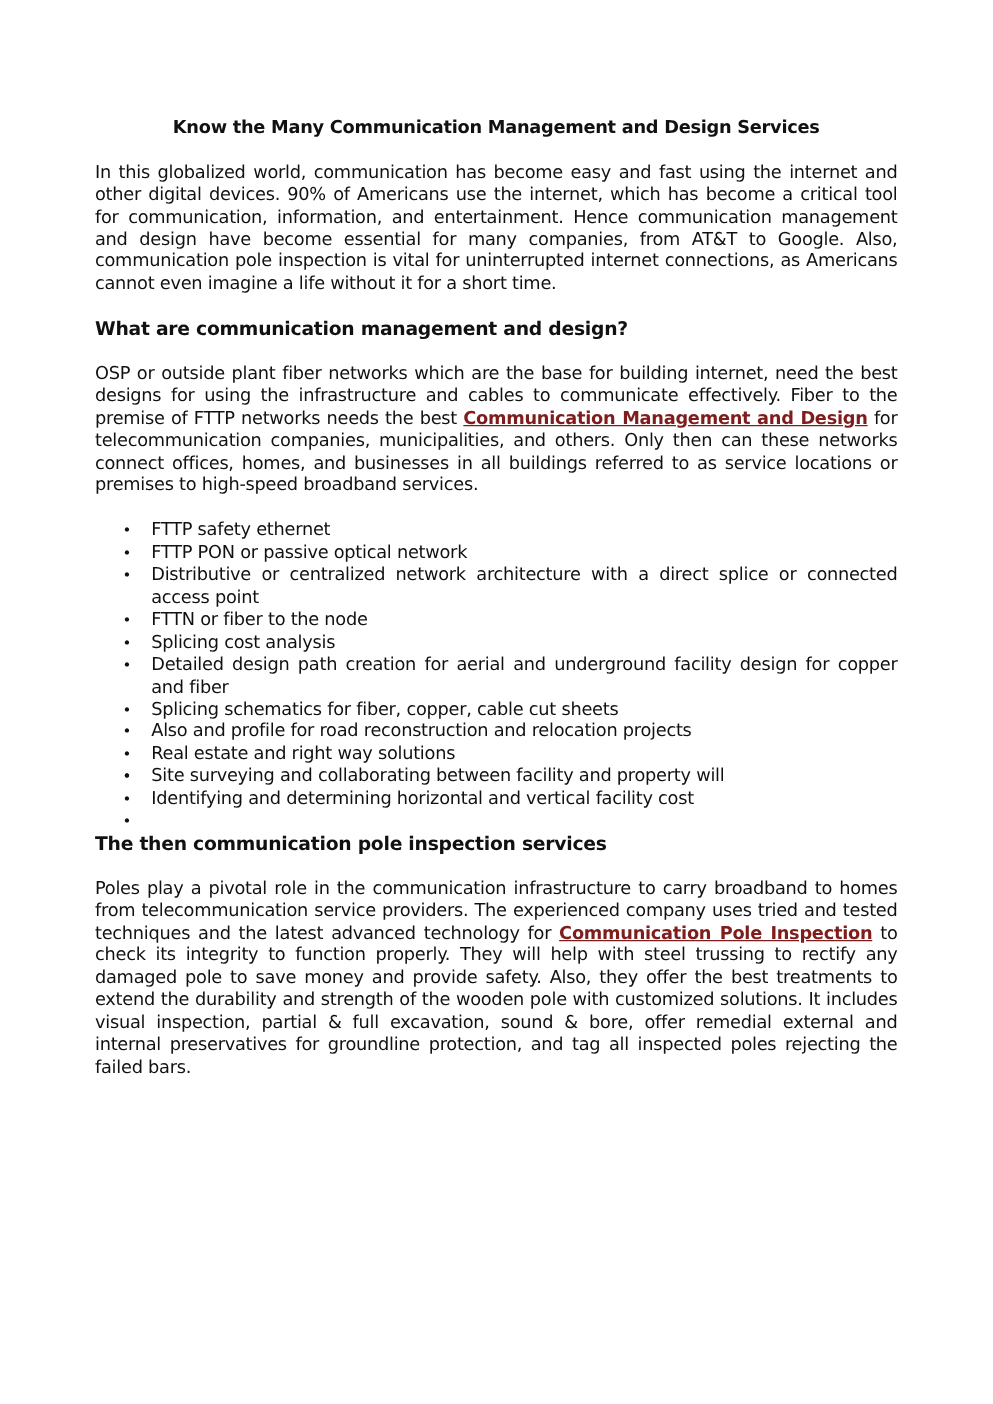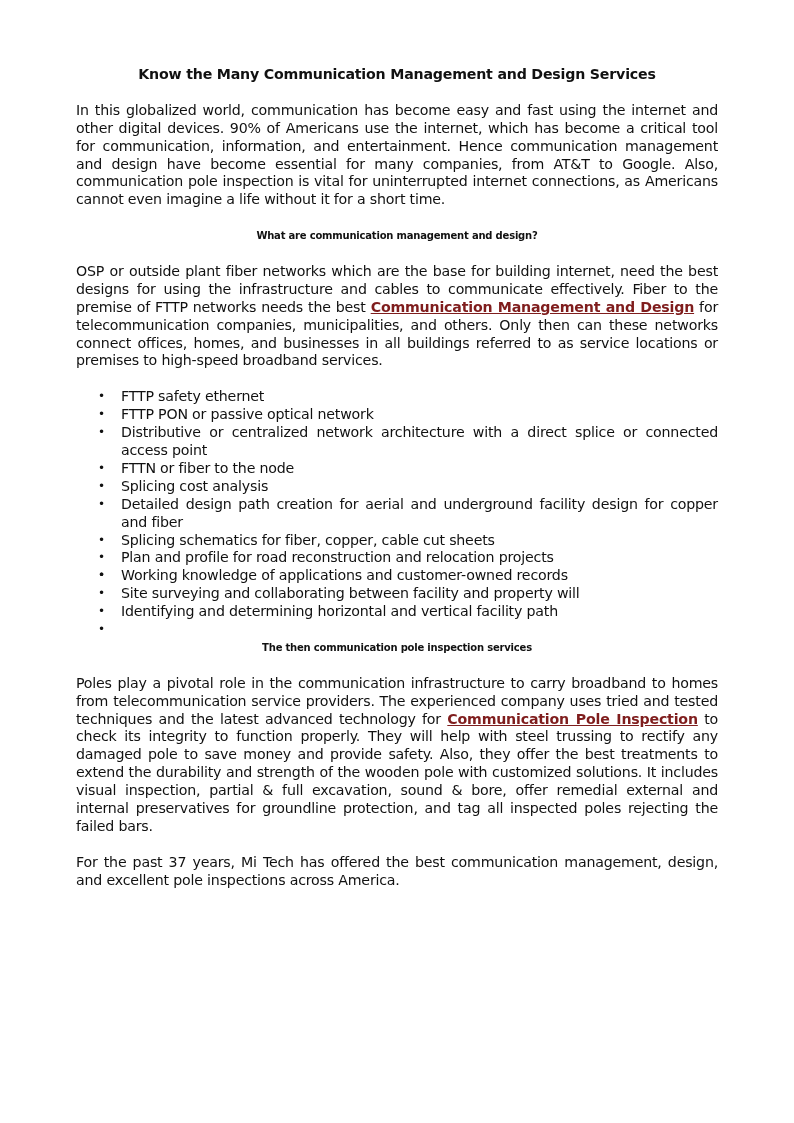--- a/index.html
+++ b/index.html
@@ -9,45 +9,44 @@
     }
     body {
       width: 794px;
       height: 1123px;
       overflow: hidden;
       position: relative;
     }
     .page {
       position: absolute;
       left: 76px;
-      top: 66px;
+      top: 94px;
       width: 642px;
       font-family: "DejaVu Sans", sans-serif;
       font-size: 14.2px;
       line-height: 17.9px;
       color: #111111;
       letter-spacing: -0.2px;
     }
     .title {
       font-weight: bold;
       text-align: center;
       margin: 0 0 17.9px 0;
       font-size: 14.2px;
       line-height: 17.9px;
     }
     p {
       margin: 0 0 17.9px 0;
       text-align: justify;
     }
     h2 {
       font-weight: bold;
-      font-size: 10px;
+      font-size: 15px;
       line-height: 17.9px;
       margin: 0 0 17.9px 0;
-      text-align: center;
     }
     a.link {
       color: #7f1d1d;
       font-weight: bold;
       text-decoration: underline;
     }
     ul {
       margin: 0 0 17.9px 0;
       padding: 0;
       list-style: none;
@@ -77,26 +76,25 @@
   <p><span>OSP or outside plant fiber networks which are the base for building internet, need the best designs for using the infrastructure and cables to communicate effectively. Fiber to the premise of FTTP networks needs the best </span><a class="link" href="#">Communication Management and Design</a><span> for telecommunication companies, municipalities, and others. Only then can these networks connect offices, homes, and businesses in all buildings referred to as service locations or premises to high-speed broadband services.</span></p>
 
   <ul>
     <li><span class="bullet">•</span><span>FTTP safety ethernet</span></li>
     <li><span class="bullet">•</span><span>FTTP PON or passive optical network</span></li>
     <li><span class="bullet">•</span><span>Distributive or centralized network architecture with a direct splice or connected access point</span></li>
     <li><span class="bullet">•</span><span>FTTN or fiber to the node</span></li>
     <li><span class="bullet">•</span><span>Splicing cost analysis</span></li>
     <li><span class="bullet">•</span><span>Detailed design path creation for aerial and underground facility design for copper and fiber</span></li>
     <li><span class="bullet">•</span><span>Splicing schematics for fiber, copper, cable cut sheets</span></li>
-    <li><span class="bullet">•</span><span>Plan and profile for road reconstruction and relocation projects</span></li>
+    <li><span class="bullet">•</span><span>Also and profile for road reconstruction and relocation projects</span></li>
+    <li><span class="bullet">•</span><span>Real estate and right way solutions</span></li>
     <li><span class="bullet">•</span></li>
-    <li><span class="bullet">•</span><span>Working knowledge of applications and customer-owned records</span></li>
     <li><span class="bullet">•</span><span>Site surveying and collaborating between facility and property will</span></li>
-    <li><span class="bullet">•</span><span>Identifying and determining horizontal and vertical facility path</span></li>
+    <li><span class="bullet">•</span><span>Identifying and determining horizontal and vertical facility cost</span></li>
     <li><span class="bullet">•</span></li>
   </ul>
 
   <h2>The then communication pole inspection services</h2>
 
   <p><span>Poles play a pivotal role in the communication infrastructure to carry broadband to homes from telecommunication service providers. The experienced company uses tried and tested techniques and the latest advanced technology for </span><a class="link" href="#">Communication Pole Inspection</a><span> to check its integrity to function properly. They will help with steel trussing to rectify any damaged pole to save money and provide safety. Also, they offer the best treatments to extend the durability and strength of the wooden pole with customized solutions. It includes visual inspection, partial &amp; full excavation, sound &amp; bore, offer remedial external and internal preservatives for groundline protection, and tag all inspected poles rejecting the failed bars.</span></p>
 
-  <p>For the past 37 years, Mi Tech has offered the best communication management, design, and excellent pole inspections across America.</p>
 </div>
 
 </body></html>

